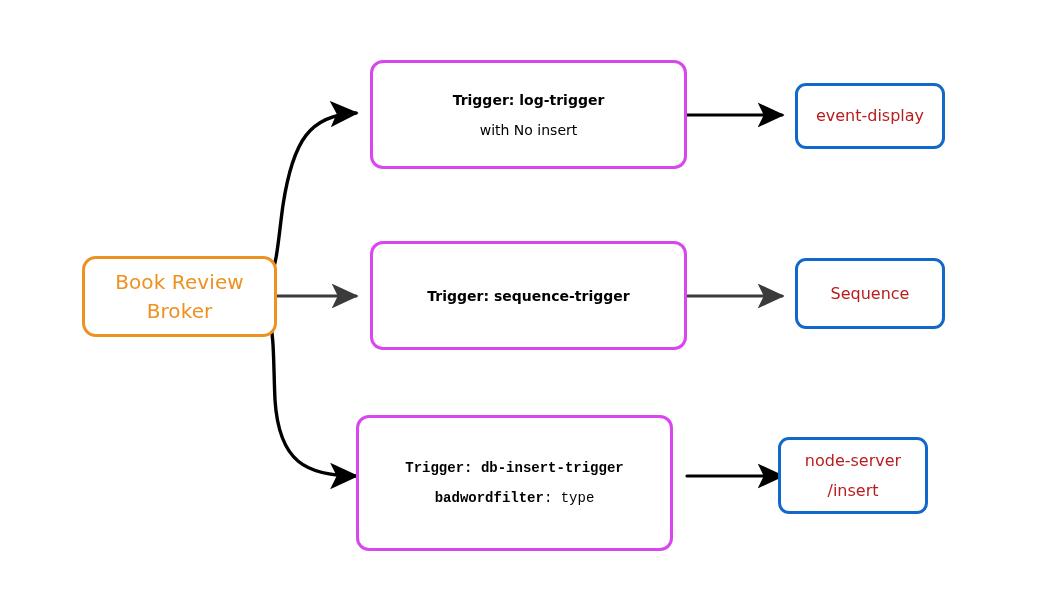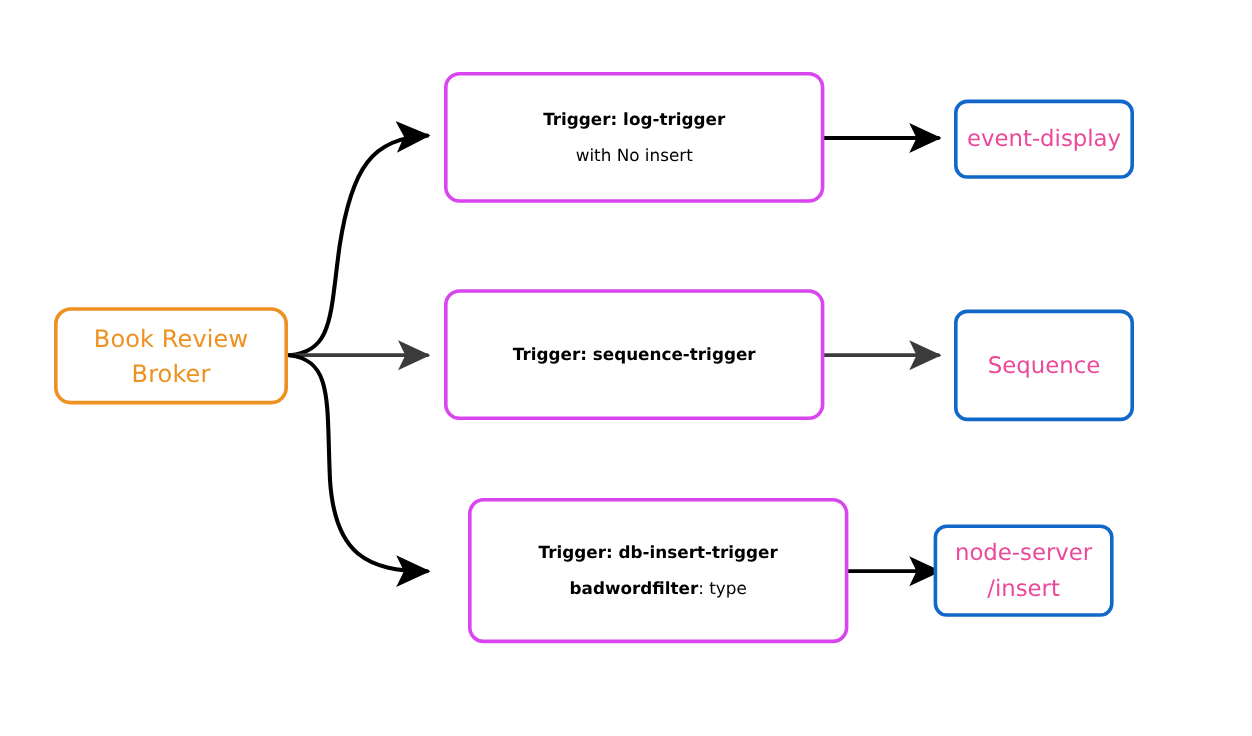--- a/index.html
+++ b/index.html
@@ -33,33 +33,34 @@
     text-align: center;
     z-index: 2;
   }
   .node-broker {
     border: 3px solid #ED9121;
     border-radius: 14px;
     color: #ED9121;
     font-size: 20px;
     line-height: 29px;
     letter-spacing: 0.1px;
+    margin-left: 37px;
   }
   .node-trigger {
     border: 3px solid #d946ef;
     border-radius: 13px;
     color: #000000;
     font-size: 14px;
     line-height: 30px;
   }
   .node-service {
     border: 3px solid #1168C8;
     border-radius: 11px;
-    color: #ec4899;
-    font-size: 19px;
+    color: #b91c1c;
+    font-size: 16px;
     line-height: 30px;
   }
   .ln { display: block; white-space: nowrap; }
   .b { font-weight: bold; }
   .trig-line-1 { font-weight: bold; }
 </style>
 </head>
 <body>
 
 <div id="canvas">
@@ -100,33 +101,33 @@
     <span class="ln">with No insert</span>
   </div>
 
   <div class="node node-trigger" style="left:370px; top:241px; width:317px; height:109px;justify-content:center;">
     <span class="ln trig-line-1">
       <span>Trigger:</span>
       <span>sequence-trigger</span>
     </span>
   </div>
 
-  <div class="node node-trigger" style="left:390px; top:415px; width:317px; height:121px;">
+  <div class="node node-trigger" style="left:356px; top:415px; width:317px; height:136px;font-family:Liberation Mono, monospace;">
     <span class="ln trig-line-1">
       <span>Trigger:</span>
       <span>db-insert-trigger</span>
     </span>
     <span class="ln"><span class="b">badwordfilter</span>: <span>type</span></span>
   </div>
 
   <div class="node node-service" style="left:795px; top:83px; width:150px; height:66px;">
     <span class="ln">event-display</span>
   </div>
 
-  <div class="node node-service" style="left:795px; top:258px; width:150px; height:93px;">
+  <div class="node node-service" style="left:795px; top:258px; width:150px; height:71px;">
     <span class="ln">Sequence</span>
   </div>
 
   <div class="node node-service" style="left:778px; top:437px; width:150px; height:77px;">
     <span class="ln">node-server</span>
     <span class="ln">/insert</span>
   </div>
 
 </div>
 

